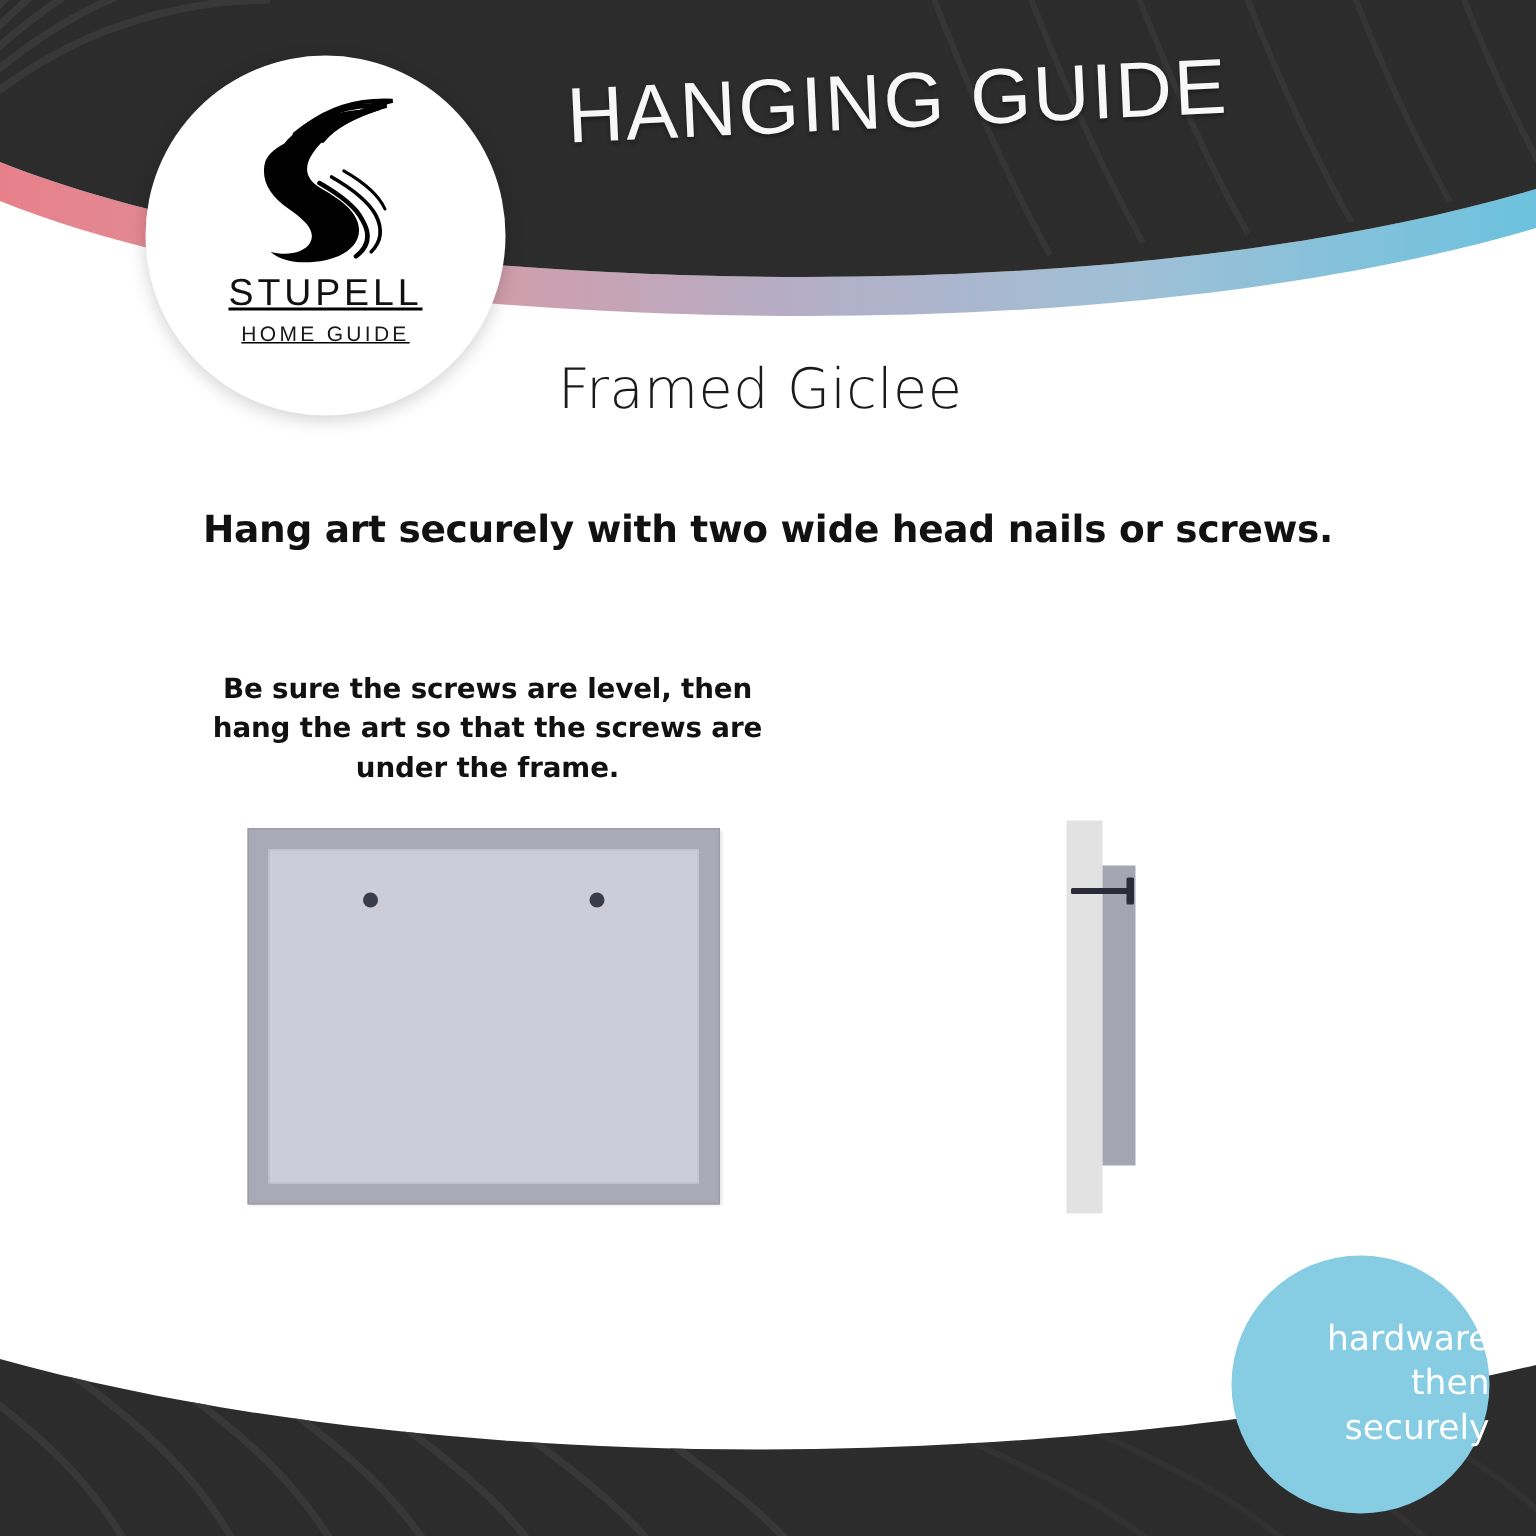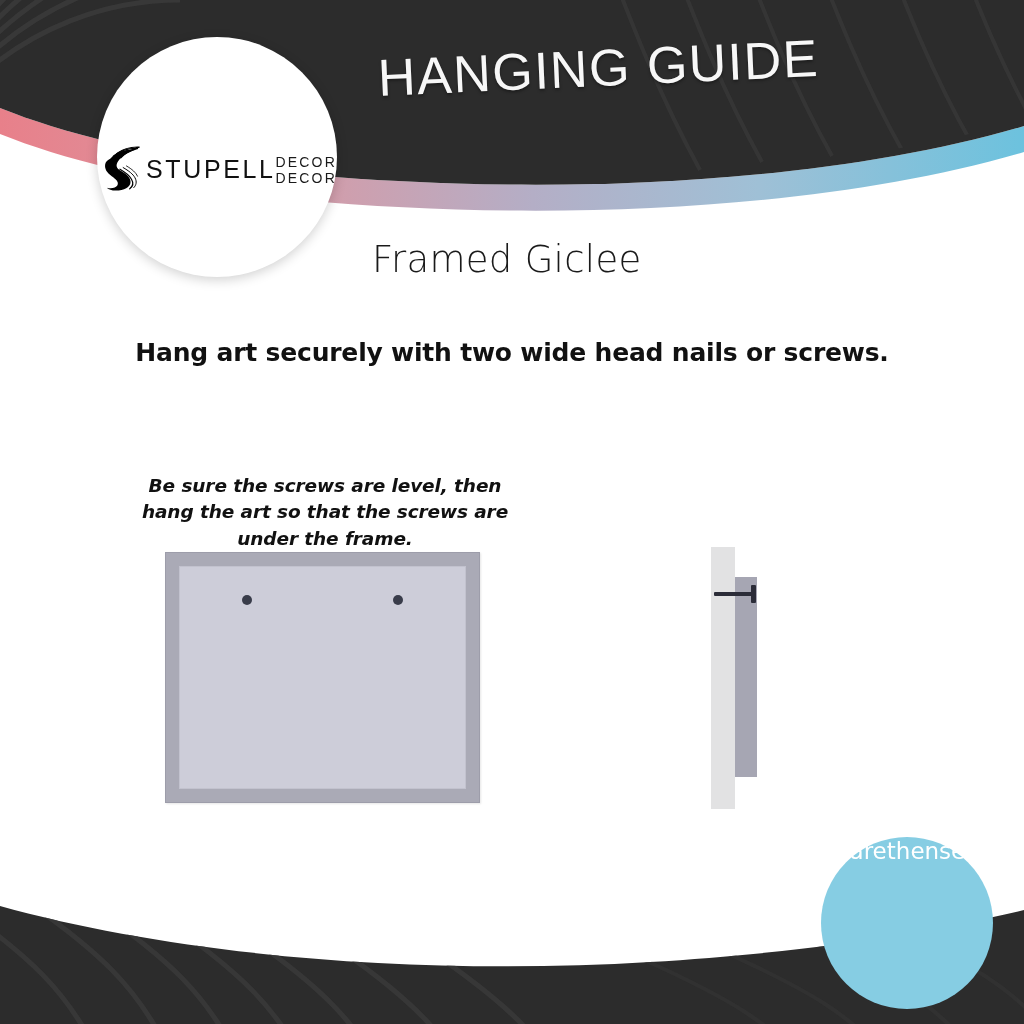--- a/index.html
+++ b/index.html
@@ -24,23 +24,24 @@
   #deco-bottom { bottom:0; width:1024px; height:140px; }
 
   
   #logo-badge {
     position:absolute;
     left:97px; top:37px;
     width:240px; height:240px;
     border-radius:50%;
     background:#ffffff;
     box-shadow:0 3px 12px rgba(0,0,0,0.18);
-    display:flex; flex-direction:row;
+    display:flex; flex-direction:column;
     align-items:center; justify-content:flex-start;
     padding-top:22px;
+    text-decoration:underline;
   }
   #logo-mark { width:122px; height:120px; }
   #logo-word {
     font-family:"Liberation Sans", sans-serif;
     font-size:25px; letter-spacing:2.6px;
     color:#111111; margin-top:2px; font-weight:400;
   }
   #logo-sub {
     font-family:"Liberation Sans", sans-serif;
     font-size:14px; letter-spacing:2.2px;
@@ -88,21 +89,21 @@
   .caption {
     position:absolute;
     font-family:"DejaVu Sans", sans-serif;
     font-size:18.5px;
     font-weight:600;
     color:#111111;
     line-height:1.42;
     text-align:center;
     letter-spacing:-0.1px;
   }
-  #caption-front { left:140px; top:473px; width:370px;font-style:italic; }
+  #caption-front { left:140px; top:447px; width:370px; }
   #caption-side  { left:590px; top:450px; width:290px; }
 
   
   #front-view {
     position:absolute;
     left:165px; top:552px;
     width:315px; height:251px;
     background:#aaaab6;
     border:1px solid #9d9daa;
     box-shadow:1px 1px 2px rgba(0,0,0,0.10);
@@ -168,22 +169,22 @@
   #label-front { left:222px; top:836px; width:200px; }
   #label-side  { left:645px; top:845px; width:200px; }
 
   
   #hardware-badge {
     position:absolute;
     left:821px; top:837px;
     width:172px; height:172px;
     border-radius:50%;
     background:#86cde3;
-    display:flex; flex-direction:row;
-    align-items:flex-start; justify-content:center;
+    display:flex; flex-direction:column;
+    align-items:flex-end; justify-content:center;
     font-family:"DejaVu Sans", sans-serif;
     font-size:23px;
     font-weight:400;
     color:#ffffff;
     line-height:1.28;
     text-align:center;
   }
 </style>
 </head>
 <body>
@@ -233,21 +234,21 @@
                C72,74 82,82 82,93 C82,106 66,114 46,114 C36,114 28,111 24,107
                C34,110 46,108 50,101 C54,93 46,86 36,79 C24,71 18,61 20,50
                C21,44 26,40 33,36 Z" fill="#000000"></path>
       <path d="M40,30 C56,16 78,10 100,11 C82,16 66,24 58,34" fill="none" stroke="#000000" stroke-width="3.2" stroke-linecap="round"></path>
       <path d="M48,24 C64,12 84,7 104,8 C88,12 72,19 64,28" fill="none" stroke="#000000" stroke-width="2.6" stroke-linecap="round"></path>
       <path d="M56,62 C70,70 80,78 84,86 C90,96 88,104 80,110" fill="none" stroke="#000000" stroke-width="3" stroke-linecap="round"></path>
       <path d="M64,58 C78,66 88,74 93,83 C98,93 96,101 90,107" fill="none" stroke="#000000" stroke-width="2.4" stroke-linecap="round"></path>
       <path d="M72,54 C86,62 95,70 99,79" fill="none" stroke="#000000" stroke-width="2" stroke-linecap="round"></path>
     </svg>
     <div id="logo-word">STUPELL</div>
-    <div id="logo-sub">DECOR DECOR</div>
+    <div id="logo-sub">HOME GUIDE</div>
   </div>
 
   <div id="header-title">HANGING GUIDE</div>
 
   <div id="product-name">Framed Giclee</div>
 
   <div id="main-instruction">Hang art securely with two wide head nails or screws.</div>
 
   <div class="caption" id="caption-front">Be sure the screws are level, then hang the art so that the screws are under the frame.</div>
 

